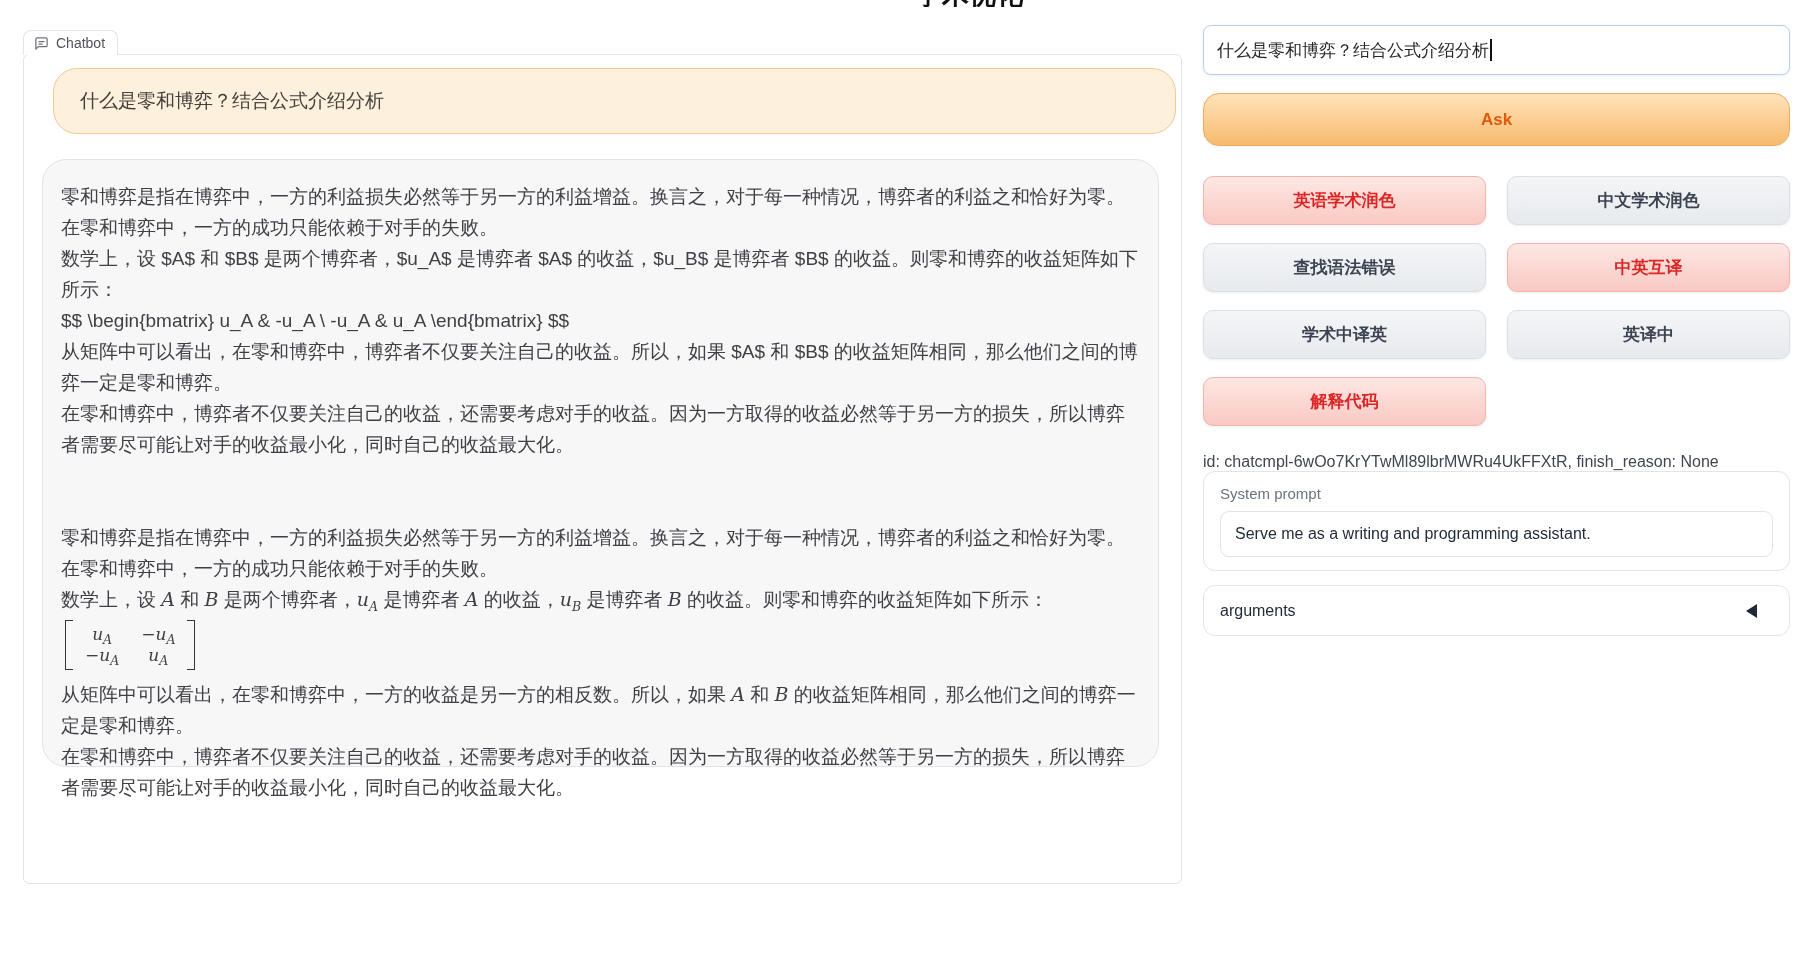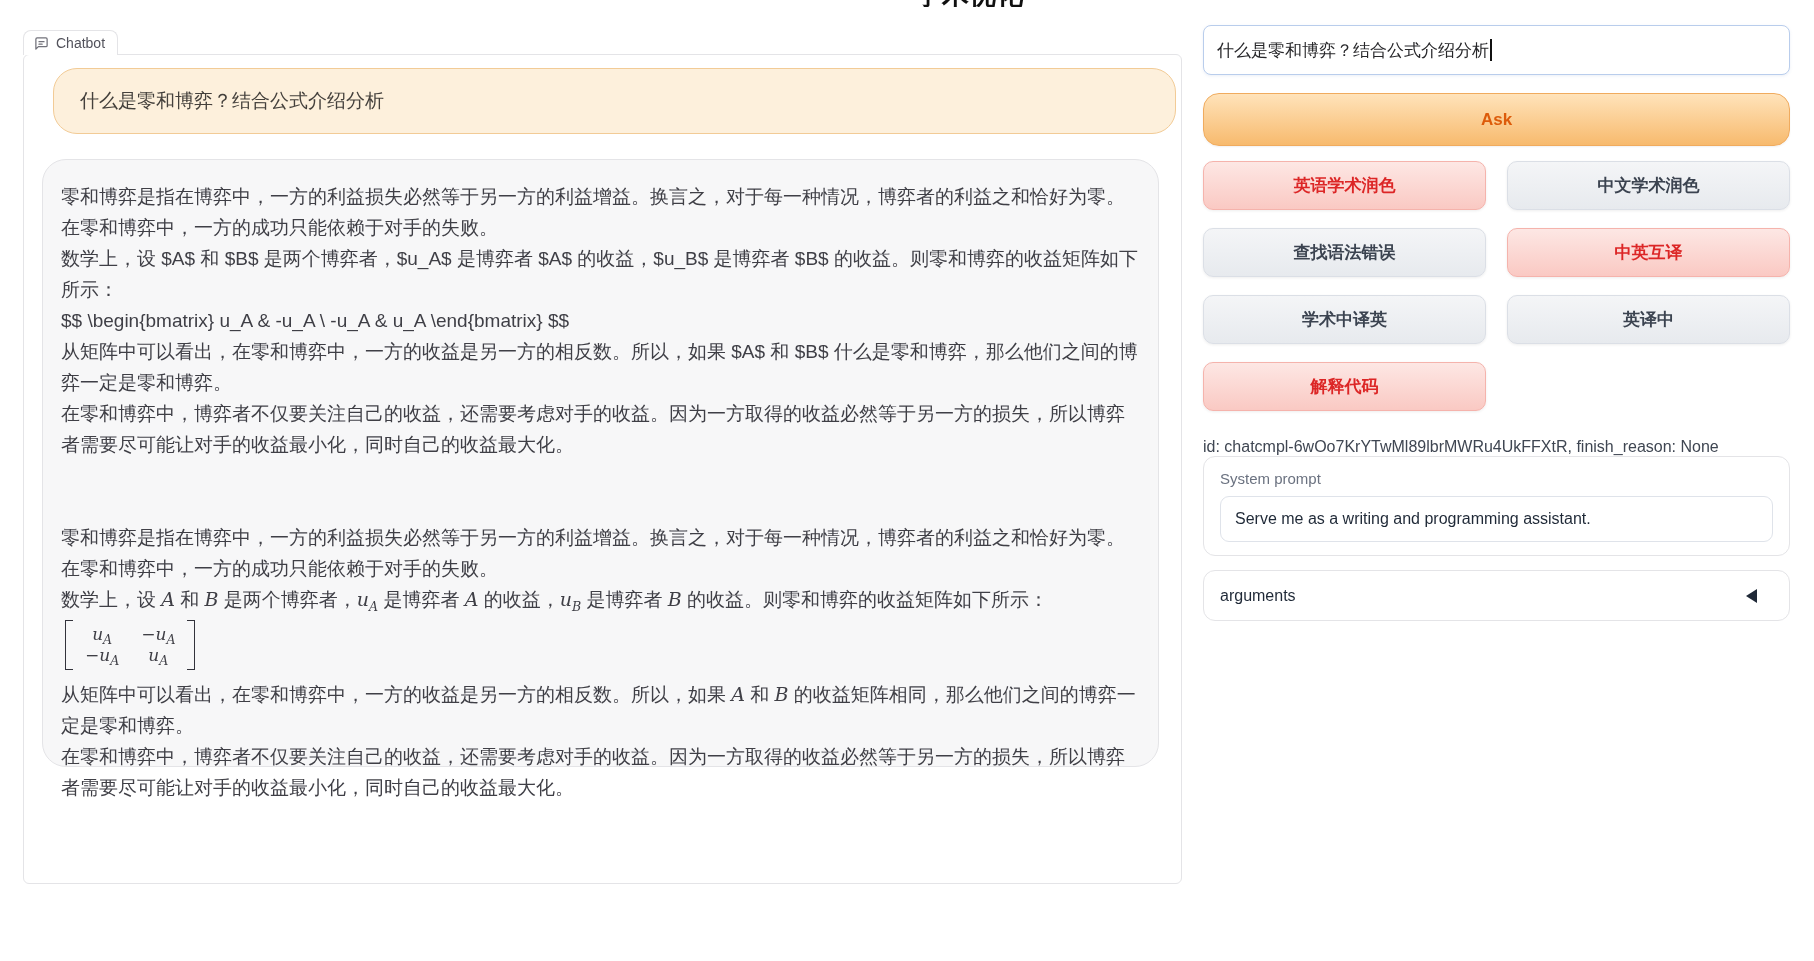--- a/index.html
+++ b/index.html
@@ -41,21 +41,21 @@
   .right { position: absolute; left: 1203px; top: 25px; width: 587px; }
   .input-box { height: 50px; border: 1.4px solid #b9cdec; border-radius: 8px;
     display: flex; align-items: center; padding: 0 13px; font-size: 17px; color: #27272a;
     box-shadow: 0 1px 3px rgba(120,150,200,.15); background: #fff; }
   .caret { display: inline-block; width: 1.5px; height: 22px; background: #111; margin-left: 1px; }
   .ask { margin-top: 18px; width: 100%; height: 53px; border-radius: 16px;
     border: 1px solid #f0ab5e; background: linear-gradient(180deg, #ffe3ba 0%, #f7ba6e 100%);
     color: #dd5b0a; font-weight: 700; font-size: 17px;
     display: flex; align-items: center; justify-content: center; cursor: pointer;
     box-shadow: 0 1px 2px rgba(0,0,0,.06); font-family: inherit; }
-  .grid { margin-top: 15px; display: grid; grid-template-columns: 1fr 1fr;
+  .grid { margin-top: 30px; display: grid; grid-template-columns: 1fr 1fr;
     column-gap: 21px; row-gap: 18px; }
   .btn { height: 49px; border-radius: 10px; display: flex; align-items: center; justify-content: center;
     font-size: 17px; font-weight: 700; cursor: pointer; box-shadow: 0 1px 3px rgba(0,0,0,.07);
     font-family: inherit; }
   .btn.gray { background: linear-gradient(180deg, #f4f5f7, #e7eaee); border: 1px solid #dbdfe6; color: #3b4350; }
   .btn.pink { background: linear-gradient(180deg, #fde7e4, #fac9c3); border: 1px solid #f5b3ac; color: #dc2626; }
   .status { margin-top: 27px; font-size: 16px; color: #3f4652; }
   .sys { border: 1.4px solid #e4e4e7; border-radius: 12px; padding: 13px 16px; background: #fff; }
   .sys-label { font-size: 15px; color: #6b7280; }
   .sys-input { margin-top: 9px; border: 1.4px solid #dfe3ea; border-radius: 9px; height: 46px;
@@ -86,21 +86,21 @@
 
 <div class="chat-panel">
   <div class="user-bubble">
     <span>什么是零和博弈？结合公式介绍分析</span>
   </div>
 
   <div class="bot-bubble">
     <div class="para">零和博弈是指在博弈中，一方的利益损失必然等于另一方的利益增益。换言之，对于每一种情况，博弈者的利益之和恰好为零。在零和博弈中，一方的成功只能依赖于对手的失败。</div>
     <div class="para">数学上，设 $A$ 和 $B$ 是两个博弈者，$u_A$ 是博弈者 $A$ 的收益，$u_B$ 是博弈者 $B$ 的收益。则零和博弈的收益矩阵如下所示：</div>
     <div class="para">$$ \begin{bmatrix} u_A &amp; -u_A \ -u_A &amp; u_A \end{bmatrix} $$</div>
-    <div class="para">从矩阵中可以看出，在零和博弈中，一方的收益是另一方的相反数。所以，如果 $A$ 和 $B$ 什么是零和博弈，那么他们之间的博弈一定是零和博弈。</div>
+    <div class="para">从矩阵中可以看出，在零和博弈中，博弈者不仅要关注自己的收益。所以，如果 $A$ 和 $B$ 的收益矩阵相同，那么他们之间的博弈一定是零和博弈。</div>
     <div class="para">在零和博弈中，博弈者不仅要关注自己的收益，还需要考虑对手的收益。因为一方取得的收益必然等于另一方的损失，所以博弈者需要尽可能让对手的收益最小化，同时自己的收益最大化。</div>
 
     <div class="para-gap"></div>
 
     <div class="para">零和博弈是指在博弈中，一方的利益损失必然等于另一方的利益增益。换言之，对于每一种情况，博弈者的利益之和恰好为零。在零和博弈中，一方的成功只能依赖于对手的失败。</div>
     <div class="para">
       <span>数学上，设 </span><span class="mi">A</span><span> 和 </span><span class="mi">B</span><span> 是两个博弈者，</span><span class="mi"><span>u</span><sub>A</sub></span><span> 是博弈者 </span><span class="mi">A</span><span> 的收益，</span><span class="mi"><span>u</span><sub>B</sub></span><span> 是博弈者 </span><span class="mi">B</span><span> 的收益。则零和博弈的收益矩阵如下所示：</span>
     </div>
 
     <div>

